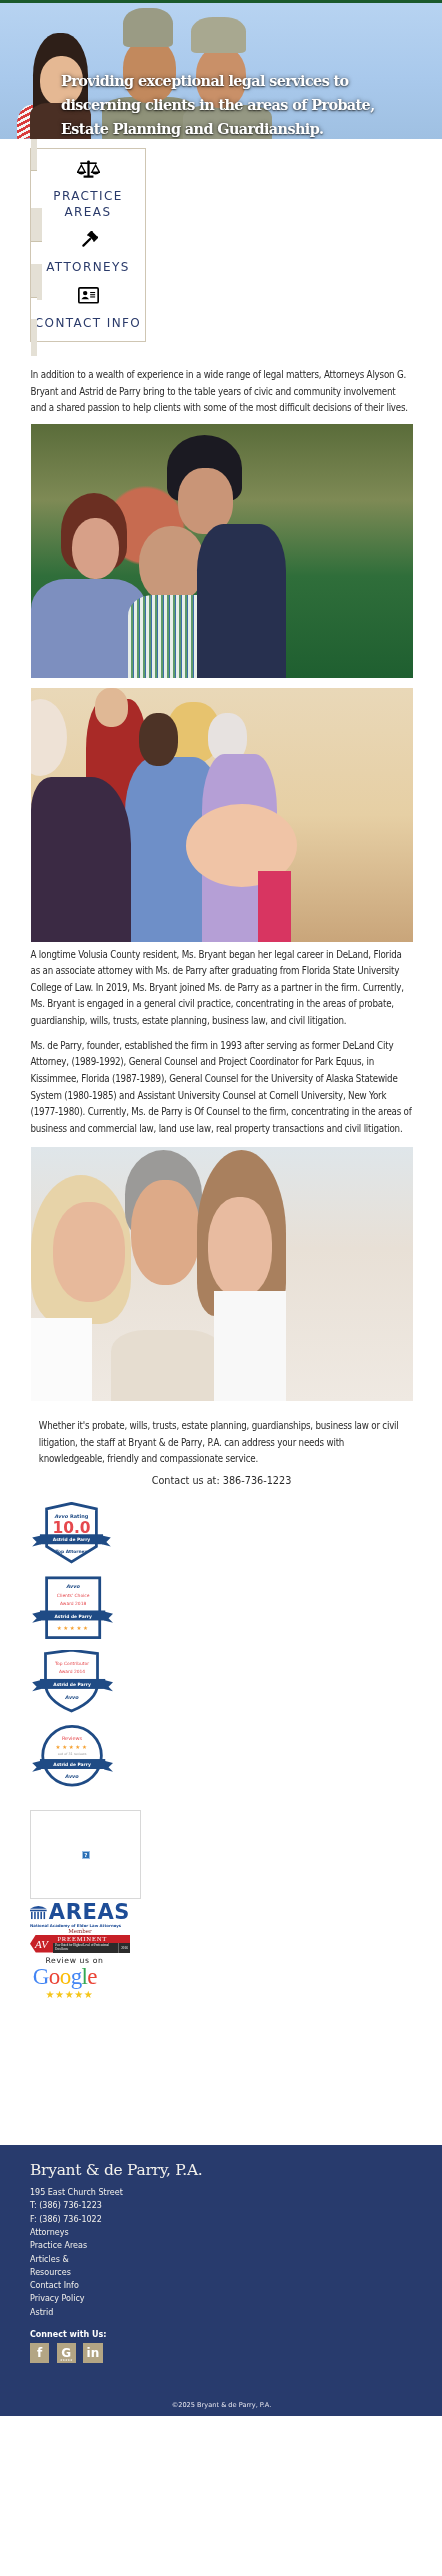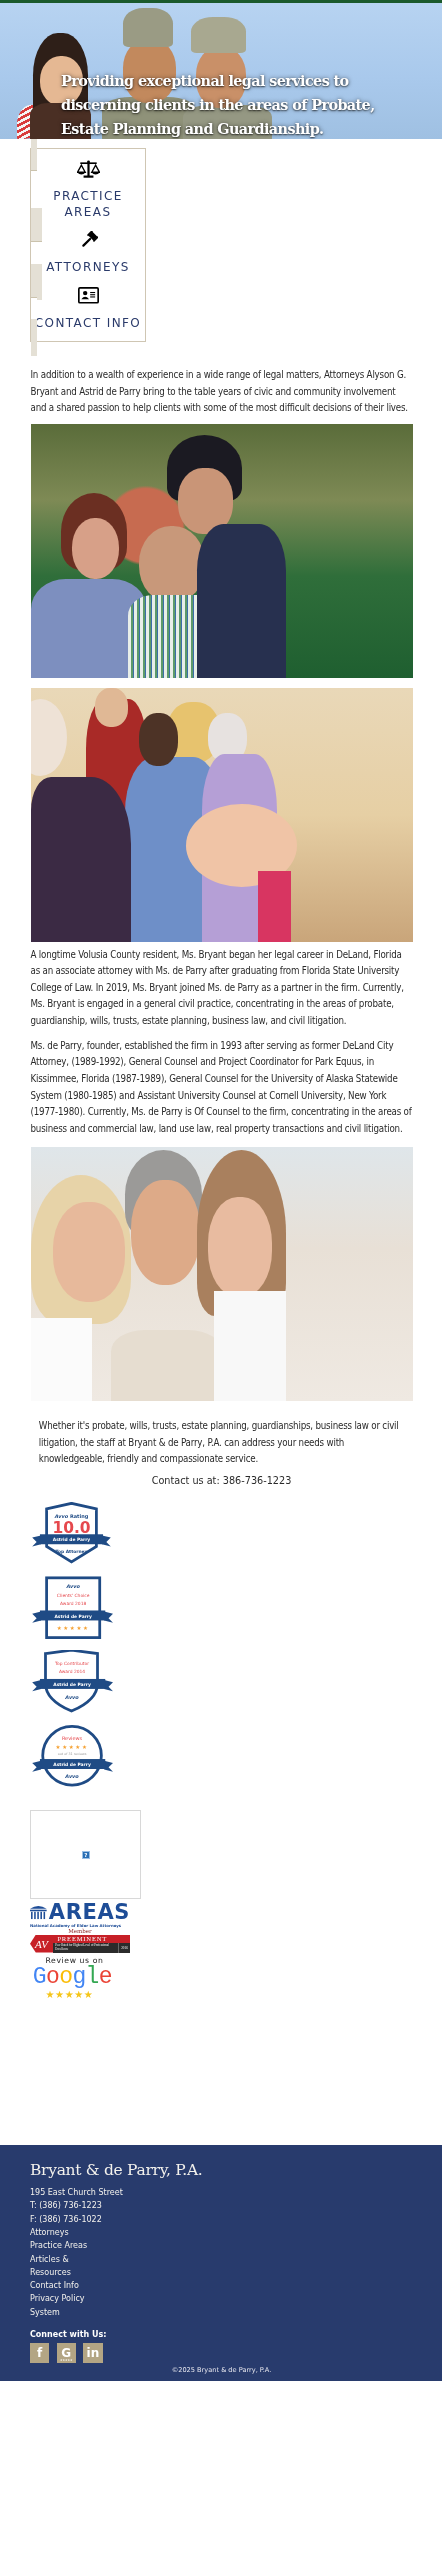--- a/index.html
+++ b/index.html
@@ -84,27 +84,27 @@
   .naela-member { font-family: "DejaVu Serif", serif; font-size: 5.5px; color: #8b1a1a; text-align: center; margin-top: -0.6px; }
   .av { display: flex; height: 17.7px; margin-top: 1.1px; }
   .av-left { width: 23px; background: #c72027; color: #fff; font-family: Liberation Serif, serif; font-style: italic;
      font-size: 11px; display: flex; align-items: center; justify-content: center; clip-path: polygon(25% 0,100% 0,100% 100%,25% 100%,0 50%); }
   .av-right { flex: 1; display: flex; flex-direction: column; font-family: Liberation Serif, serif; }
   .av-pre { background: #c72027; color: #fff; font-size: 6.6px; letter-spacing: 0.8px; height: 7.7px; line-height: 7.7px; padding-left: 4.4px; }
   .av-bottom { display: flex; background: #2b2b2b; color: #fff; flex: 1; }
   .av-peer { font-size: 3px; line-height: 3.9px; padding: 1.1px 2.2px; flex: 1; }
   .av-year { font-size: 3.3px; width: 12px; display: flex; align-items: center; justify-content: center; border-left: 0.6px solid #666; }
   .review-on { font-family: "DejaVu Sans", sans-serif; font-size: 7.7px; letter-spacing: 0.6px; color: #222; margin: 3.3px 0 0 15.5px; }
-  .google { font-family: Liberation Mono, monospace; font-size: 23px; line-height: 24px; margin-left: 2.8px; letter-spacing: -0.6px; }
+  .google { font-family: Liberation Serif, serif; font-size: 23px; line-height: 24px; margin-left: 2.8px; letter-spacing: -0.6px; }
   .google span:nth-child(1) { color: #4285f4; } .google span:nth-child(2) { color: #ea4335; }
   .google span:nth-child(3) { color: #fbbc05; } .google span:nth-child(4) { color: #4285f4; }
   .google span:nth-child(5) { color: #34a853; } .google span:nth-child(6) { color: #ea4335; }
   .gstars { color: #f5c518; font-size: 10px; letter-spacing: 0.6px; margin-left: 15.5px; }
 
-  .footer { margin-top: 145px; background: #283b6d; color: #ffffff; padding: 16.6px 0 5.5px 30px; height: 236px; position: relative; }
+  .footer { margin-top: 145px; background: #283b6d; color: #ffffff; padding: 16.6px 0 5.5px 30px; height: 271px; position: relative; }
   .footer-title { font-family: "DejaVu Serif", serif; font-size: 15.5px; letter-spacing: -0.3px; margin-bottom: 6.6px; color: #f3f1ec; }
   .footer-line { font-size: 8px; line-height: 13.3px; display: block; color: #f3f1ec; text-decoration: none; }
   .footer-connect { font-size: 8px; font-weight: bold; line-height: 13.3px; margin-top: 8.9px; width: 77px; }
   .social { display: flex; gap: 7.2px; margin-top: 2.2px; }
   .social .s { width: 19.4px; height: 19.4px; background: #b3a584; color: #fff; display: flex; align-items: center;
      justify-content: center; font-weight: bold; font-size: 12px; position: relative; }
   .social .s .mini-stars { position: absolute; bottom: 1.1px; font-size: 2.8px; letter-spacing: 0; }
   .copyright { position: absolute; left: 0; right: 0; bottom: 6.6px; text-align: center; font-size: 6.6px; color: #e7e7ef; }
 </style>
 </head>
@@ -311,21 +311,21 @@
 <footer class="footer">
   <div class="footer-title">Bryant &amp; de Parry, P.A.</div>
   <span class="footer-line">195 East Church Street</span>
   <a class="footer-line">T: (386) 736-1223</a>
   <span class="footer-line">F: (386) 736-1022</span>
   <a class="footer-line">Attorneys</a>
   <a class="footer-line">Practice Areas</a>
   <a class="footer-line" style="width:61px">Articles &amp; Resources</a>
   <a class="footer-line">Contact Info</a>
   <a class="footer-line">Privacy Policy</a>
-  <a class="footer-line">System</a>
+  <a class="footer-line">Astrid</a>
 
   <div class="footer-connect">Connect with Us:</div>
   <div class="social">
     <a class="s">
         <span>f</span>
       </a>
     <a class="s">
         <span>G</span>
         <span class="mini-stars">★★★★★</span>
       </a>

